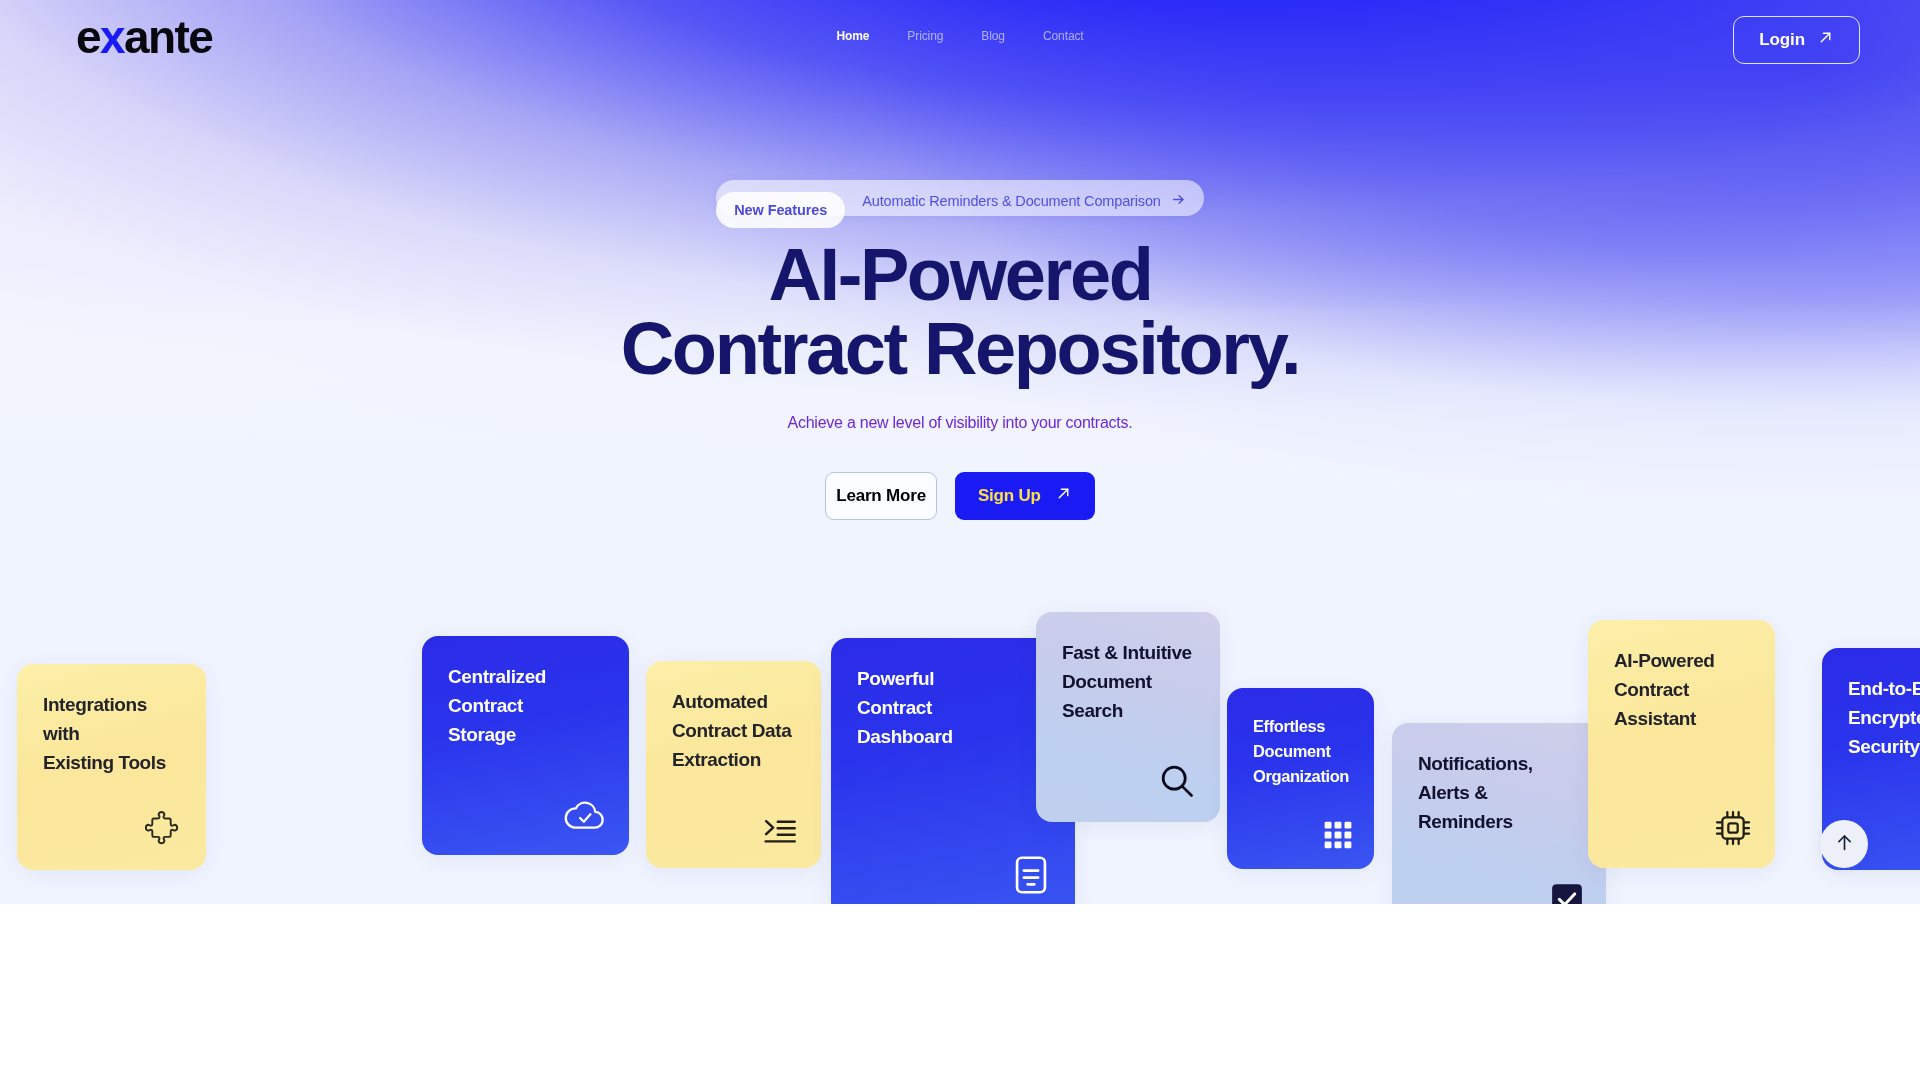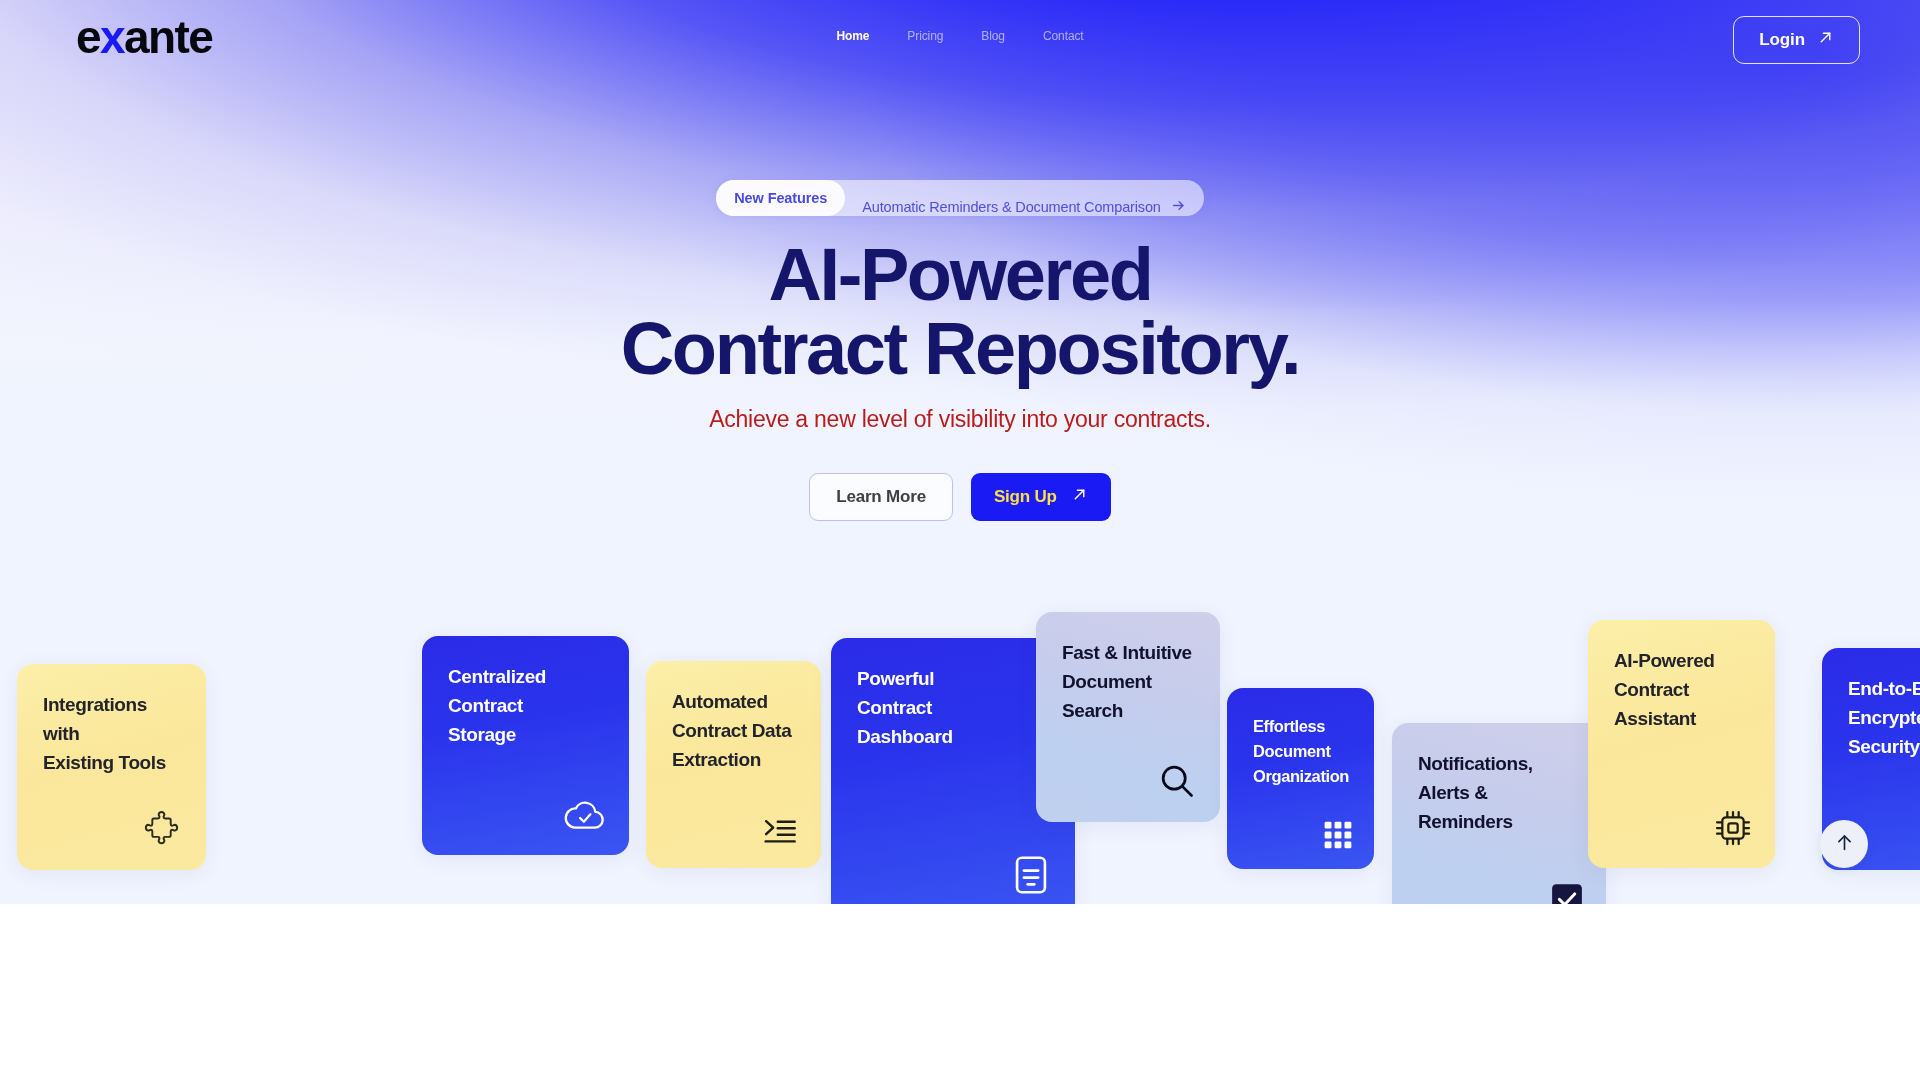--- a/index.html
+++ b/index.html
@@ -118,26 +118,26 @@
     z-index: 20;
     display: flex;
     flex-direction: column;
     align-items: center;
   }
 
   .feature-pill {
     margin-top: 180px;
     height: 36px;
     display: flex;
-    align-items: flex-end;
+    align-items: flex-start;
     gap: 0;
     border-radius: 22px;
     background: rgba(255,255,255,0.55);
     box-shadow: 0 1px 10px rgba(90,90,190,0.10);
-    padding: 0 18px 0 0;
+    padding: 12px 18px 0 0;
     backdrop-filter: blur(3px);
   }
   .pill-tag {
     height: 36px;
     display: flex;
     align-items: center;
     padding: 0 18px;
     border-radius: 22px;
     background: rgba(255,255,255,0.88);
     color: #4A4AE0;
@@ -163,23 +163,23 @@
     text-align: center;
     color: #15156B;
     font-size: 74px;
     line-height: 74px;
     font-weight: 700;
     letter-spacing: -2.4px;
   }
   .headline .l2 { display: block; }
 
   .subhead {
-    margin-top: 20px;
-    color: #b91c1c;
-    font-size: 23px;
+    margin-top: 28px;
+    color: #6d28d9;
+    font-size: 16px;
     font-weight: 400;
     letter-spacing: -0.25px;
   }
 
   .cta-row {
     margin-top: 40px;
     display: flex;
     align-items: center;
     gap: 18px;
   }
@@ -189,24 +189,24 @@
     font-size: 17px;
     font-weight: 600;
     font-family: "Liberation Sans", sans-serif;
     display: flex;
     align-items: center;
     justify-content: center;
     cursor: pointer;
     letter-spacing: -0.2px;
   }
   .btn-outline {
-    padding: 0 26px;
+    padding: 0 10px;
     border: 1.3px solid #B9C2E8;
     background: rgba(255,255,255,0.7);
-    color: #404040;
+    color: #000000;
   }
   .btn-primary {
     padding: 0 23px;
     border: none;
     background: #1A1AF5;
     color: #fde047;
     gap: 14px;
   }
 
   

